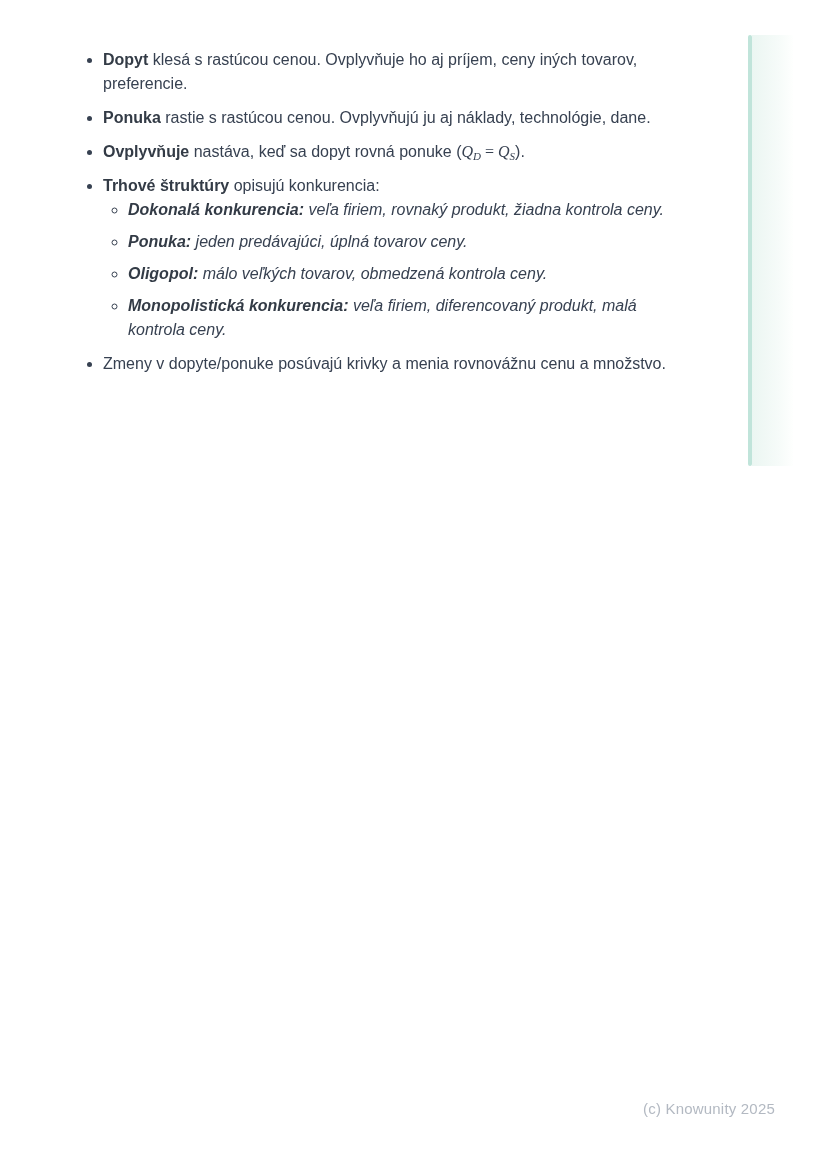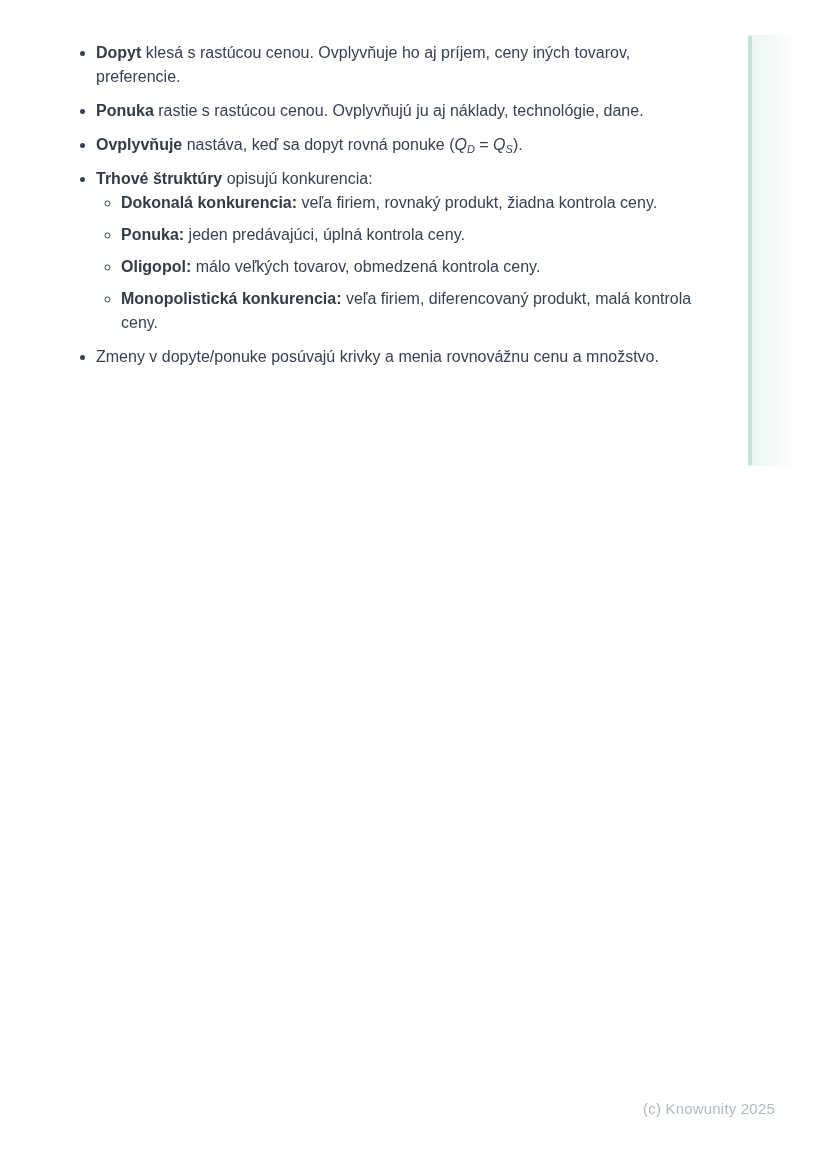--- a/index.html
+++ b/index.html
@@ -19,41 +19,42 @@
     position: absolute;
     left: 69px;
     top: 38px;
     width: 628px;
     color: #374151;
     font-size: 16px;
     line-height: 24px;
   }
   ul.l1 {
     list-style: disc;
-    margin: 3px;
+    margin: 10px;
     padding-left: 24px;
   }
   ul.l1 > li {
     margin-bottom: 10px;
     padding-left: 0;
   }
   ul.l2 {
     list-style: circle;
     margin: 0;
     padding-left: 25px;
   }
   ul.l2 > li {
     margin-bottom: 8px;
+    font-style: italic;
   }
   strong {
     font-weight: bold;
     color: #333b46;
   }
   .math {
-    font-family: Liberation Sans, sans-serif;
+    font-family: Liberation Serif, serif;
     font-style: italic;
   }
   .math .eq {
     font-style: normal;
   }
   .math sub {
     font-size: 11px;
     line-height: 0;
     vertical-align: baseline;
     position: relative;
@@ -107,21 +108,21 @@
         <strong>Ovplyvňuje</strong><span> nastáva, keď sa dopyt rovná ponuke (</span><span class="math"><span class="mi">Q</span><sub>D</sub><span class="eq"> = </span><span class="mi">Q</span><sub>S</sub></span><span>).</span>
       </li>
 
       <li>
         <strong>Trhové štruktúry</strong><span> opisujú konkurencia:</span>
         <ul class="l2">
           <li>
             <strong>Dokonalá konkurencia:</strong><span> veľa firiem, rovnaký produkt, žiadna kontrola ceny.</span>
           </li>
           <li>
-            <strong>Ponuka:</strong><span> jeden predávajúci, úplná kontrola ceny.</span>
+            <strong>Ponuka:</strong><span> jeden predávajúci, úplná tovarov ceny.</span>
           </li>
           <li>
             <strong>Oligopol:</strong><span> málo veľkých tovarov, obmedzená kontrola ceny.</span>
           </li>
           <li>
             <strong>Monopolistická konkurencia:</strong><span> veľa firiem, diferencovaný produkt, malá kontrola ceny.</span>
           </li>
         </ul>
       </li>
 

